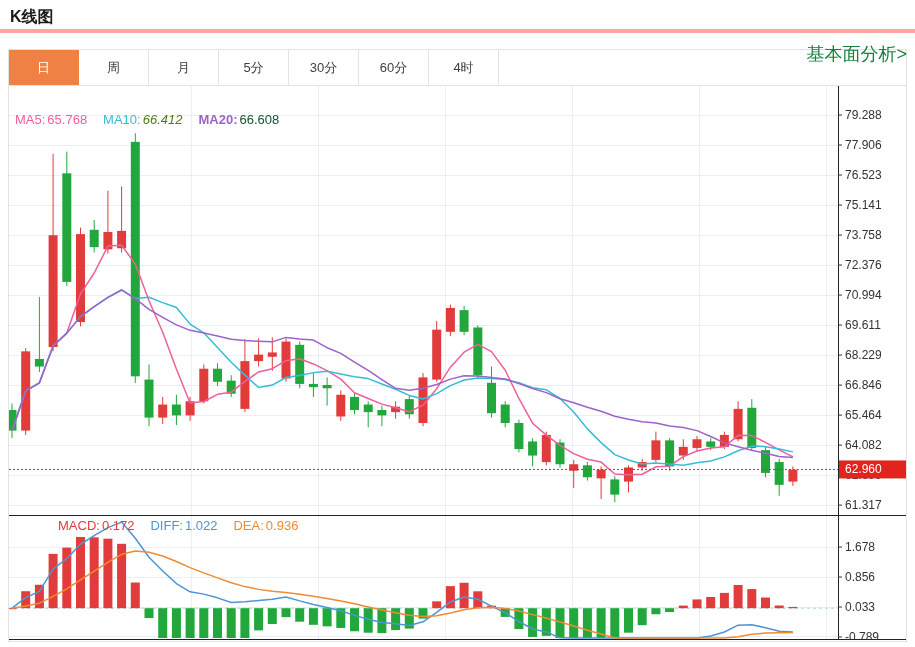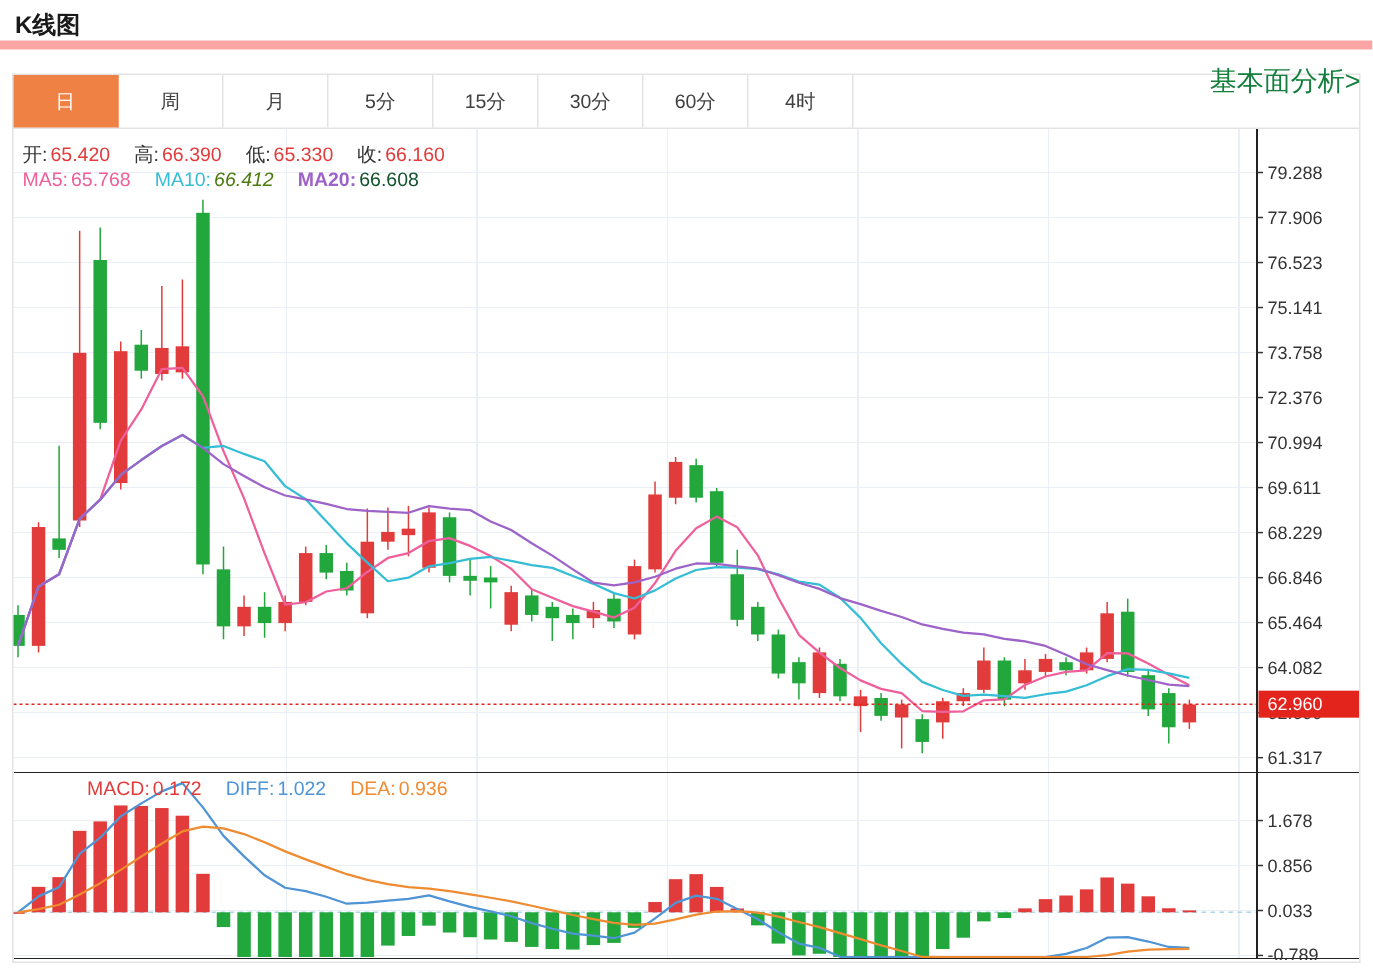--- a/index.html
+++ b/index.html
@@ -1,18 +1,18 @@
 <!DOCTYPE html>
 <html><head>
 <meta charset="utf-8">
 <style>
   * { box-sizing: border-box; margin: 0; padding: 0; }
   html,body { width: 915px; height: 647px; background:#fff; overflow:hidden;
     font-family:"Liberation Sans","DejaVu Sans",sans-serif; }
-  .header { position:relative; height:33px; border-bottom:6px solid #fca5a5; }
+  .header { position:relative; height:33px; border-bottom:4px solid #fca5a5; }
   .page-title { position:absolute; left:10px; top:7px; font-size:16px; font-weight:bold; color:#1a1a1a; }
   .fund-link { position:absolute; right:8px; top:10px; font-size:18px; color:#15803d; text-decoration:none; cursor:pointer;margin-top:32px; }
   .tabs { display:flex; margin:16px 8px 0 8px; height:37px; border:1px solid #e3e3e3; background:#fff; }
   .tab { width:70px; display:flex; align-items:center; justify-content:center;
     font-size:13px; color:#404040; border-right:1px solid #e3e3e3; cursor:pointer; }
   .tab.active { background:#ef8144; color:#fff; border-color:#ef8144; }
   .tab-filler { flex:1; }
   .chart-box { position:relative; margin:0 8px; width:899px; height:556px;
     border:1px solid #e3e3e3; border-top:none; }
   .info { position:absolute; left:6px; display:flex; gap:16px; font-size:13px;
@@ -30,34 +30,27 @@
 <div class="header">
   <div class="page-title">K线图</div>
   <a class="fund-link">基本面分析&gt;</a>
 </div>
 
 <div class="tabs" id="tabs">
     <div class="tab active">日</div>
     <div class="tab">周</div>
     <div class="tab">月</div>
     <div class="tab">5分</div>
-    <div class="tab">15分</div>
     <div class="tab">30分</div>
     <div class="tab">60分</div>
     <div class="tab">4时</div>
     <div class="tab-filler"></div>
   </div>
 
 <div class="chart-box">
-  <div class="info info-ohlc" id="ohlc">
-      <span><span class="lbl">开:</span><span class="val" style="color: rgb(226, 59, 59);">65.420</span></span>
-      <span><span class="lbl">高:</span><span class="val" style="color: rgb(226, 59, 59);">66.390</span></span>
-      <span><span class="lbl">低:</span><span class="val" style="color: rgb(226, 59, 59);">65.330</span></span>
-      <span><span class="lbl">收:</span><span class="val" style="color: rgb(226, 59, 59);">66.160</span></span>
-    </div>
   <div class="info info-ma" id="ma">
       <span><span class="lbl" style="color: rgb(238, 95, 155);">MA5:</span><span class="val" style="color: rgb(238, 95, 155);">65.768</span></span>
       <span><span class="lbl" style="color: rgb(53, 189, 213);">MA10:</span><span class="val" style="color: #4d7c0f; font-style: italic;">66.412</span></span>
       <span><span class="lbl" style="color: rgb(157, 99, 200); font-weight: bold;">MA20:</span><span class="val" style="color: #14532d;">66.608</span></span>
     </div>
   <div class="info info-macd" id="macdinfo">
       <span><span class="lbl" style="color: rgb(226, 59, 59); margin-left: 43px;">MACD:</span><span class="val" style="color: rgb(226, 59, 59);">0.172</span></span>
       <span><span class="lbl" style="color: rgb(79, 148, 212); margin-top: 30px;">DIFF:</span><span class="val" style="color: rgb(79, 148, 212);">1.022</span></span>
       <span><span class="lbl" style="color: rgb(239, 139, 49);">DEA:</span><span class="val" style="color: rgb(239, 139, 49);">0.936</span></span>
     </div>

